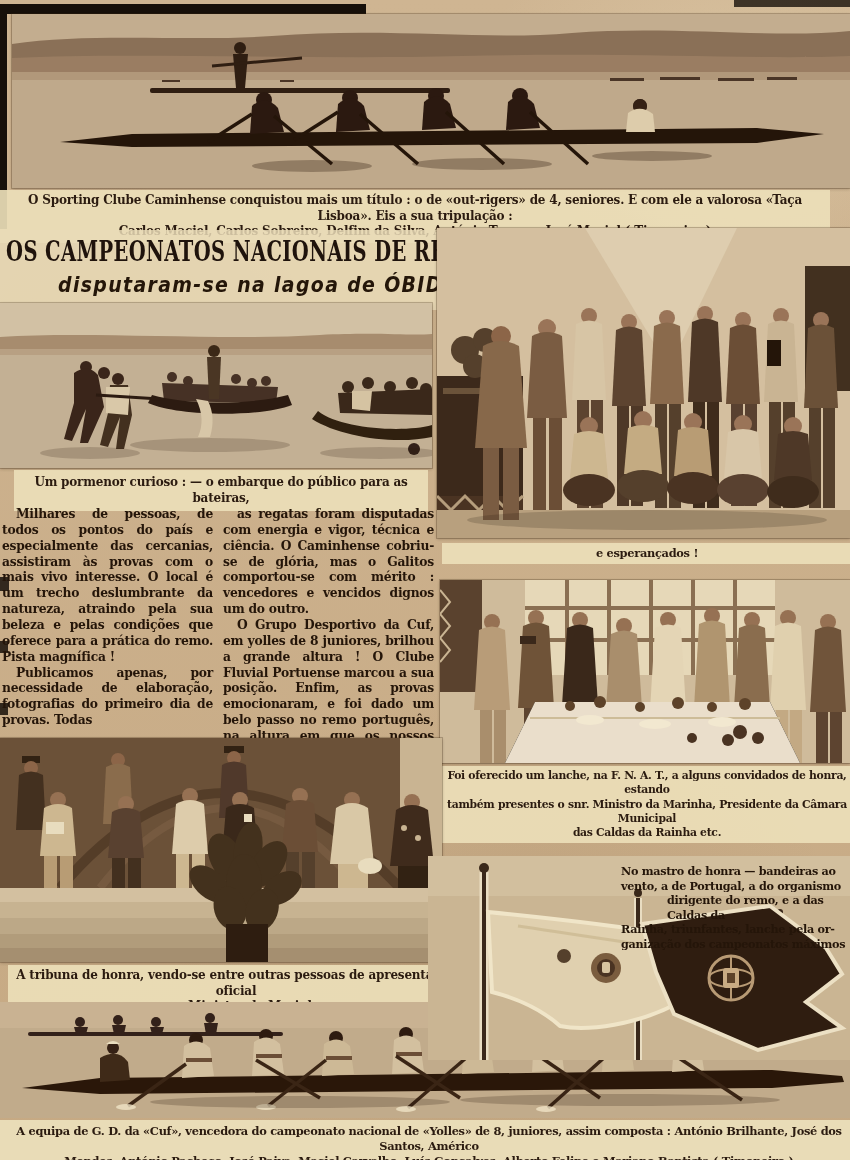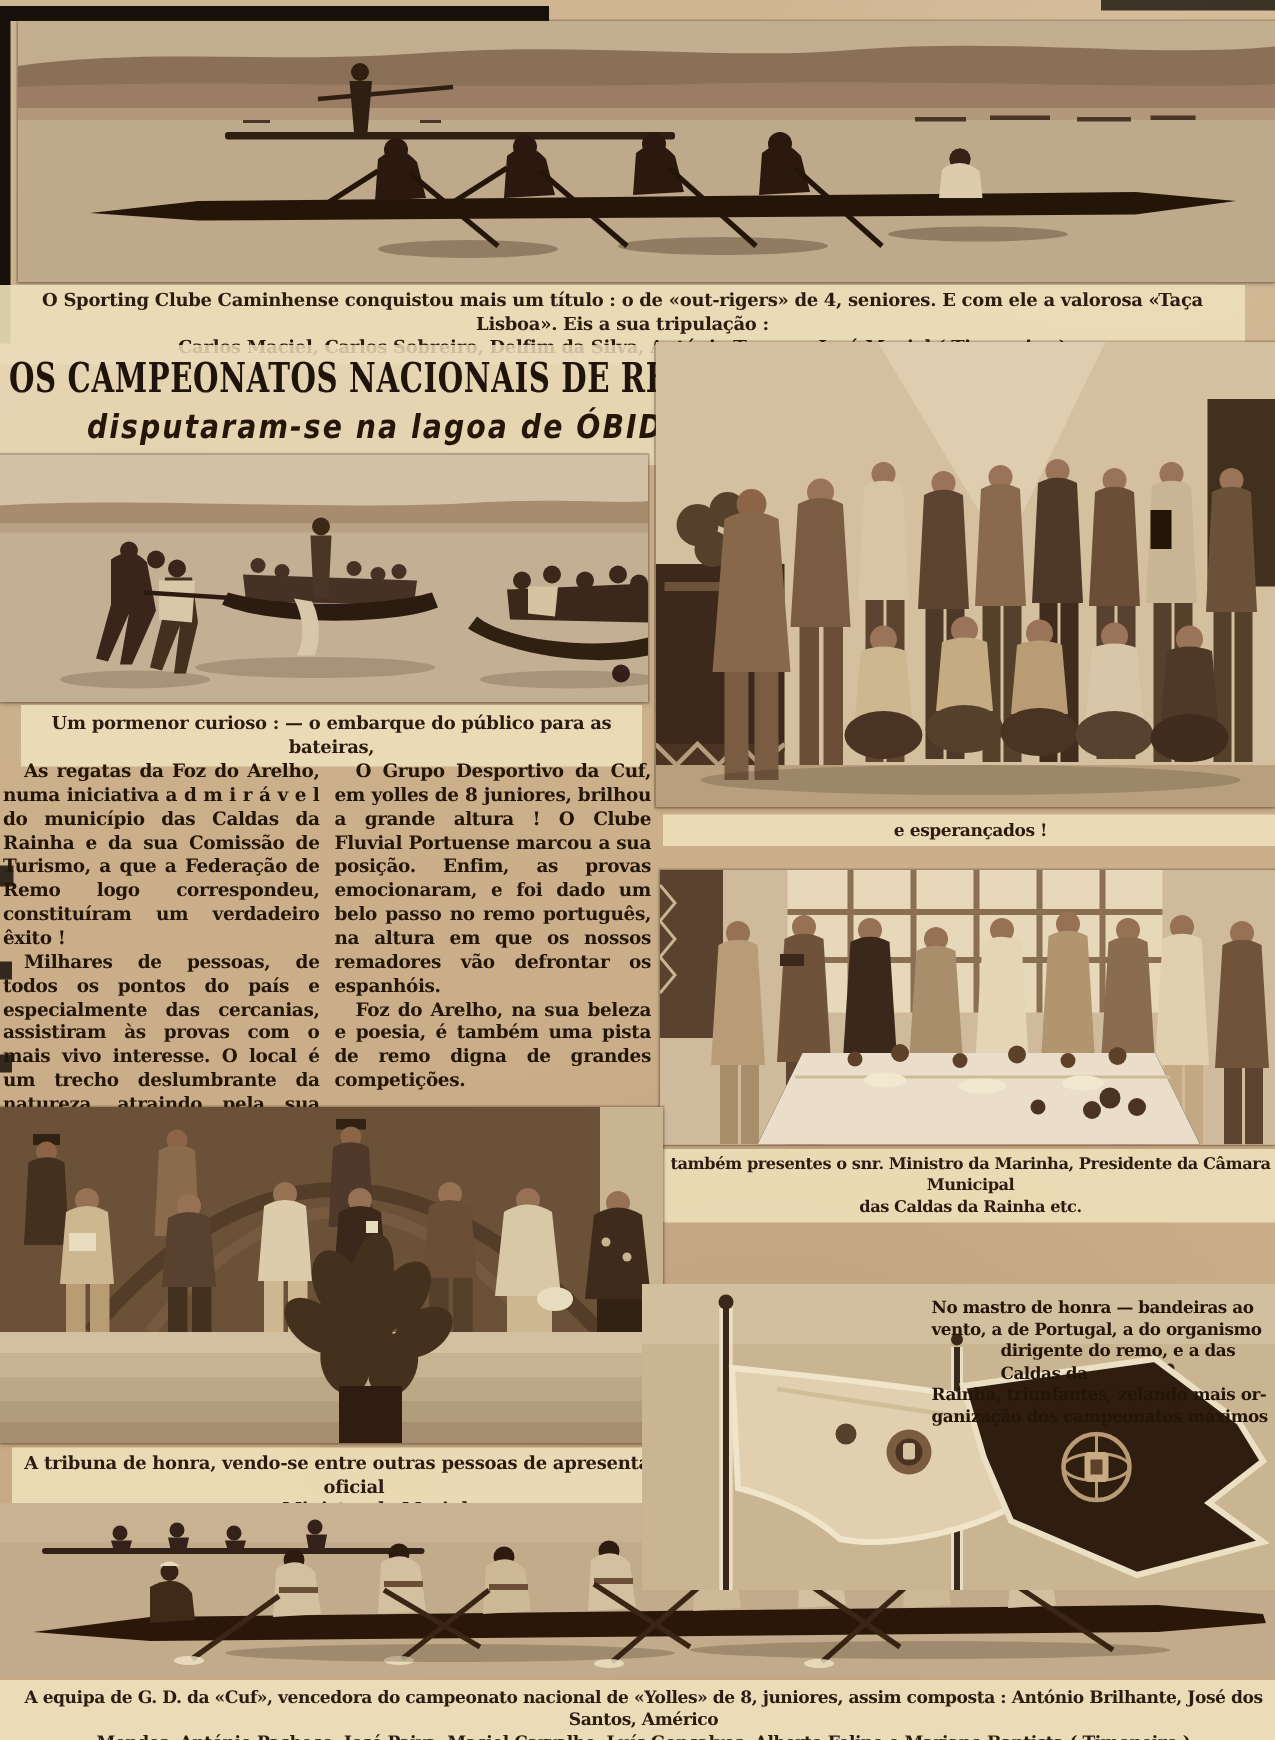--- a/index.html
+++ b/index.html
@@ -179,25 +179,25 @@
       </g>
     </svg>
   </div>
 
   <div class="caption cap-lg" style="left:14px;top:470px;width:410px;padding:5px 2px;">
     <span class="ln">Um pormenor curioso : — o embarque do  público  para  as bateiras,</span>
   </div>
 
   <div class="article">
     <div class="col">
-      <p>As regatas da Foz do Arelho, numa iniciativa a d m i r á v e l do município das Caldas da Rainha e da sua Comissão de Turismo, a que a Federação de Remo logo correspondeu, constituíram um verdadeiro êxito !</p>
       <p>Milhares de pessoas, de todos os pontos do país e especialmente das cercanias, assistiram às provas com o mais vivo interesse. O local é um trecho deslumbrante da natureza, atraindo pela sua beleza e pelas condições que oferece para a prática do remo. Pista magnífica !</p>
       <p>Publicamos apenas, por necessidade de elaboração, fotografias do primeiro dia de provas. Todas</p>
     </div>
     <div class="col">
+      <p>as regatas foram disputadas com energia e vigor, técnica e ciência. O Caminhense cobriu-se de glória, mas o Galitos comportou-se com mérito :  vencedores e vencidos dignos um do outro.</p>
       <p>O Grupo Desportivo da Cuf, em yolles de 8 juniores, brilhou a grande altura ! O Clube Fluvial Portuense marcou a sua posição. Enfim, as provas emocionaram, e foi dado um belo passo no remo português, na altura em que os nossos remadores vão defrontar os espanhóis.</p>
       <p>Foz do Arelho, na sua beleza e poesia, é também uma pista de remo digna de grandes competições.</p>
     </div>
   </div>
 
   <div class="photo" style="left:437px;top:228px;width:413px;height:310px;">
     <svg width="413" height="310" viewBox="0 0 413 310">
       <rect width="413" height="310" fill="#d4bf9f"></rect>
       <polygon points="148,0 300,0 232,140" fill="#e0d1b3" opacity=".8"></polygon>
       <rect x="368" y="38" width="45" height="125" fill="#42301f"></rect>
@@ -403,20 +403,21 @@
             <circle cx="300" cy="152" r="7"></circle>
             <circle cx="318" cy="158" r="6"></circle>
             <circle cx="288" cy="160" r="6"></circle>
             <circle cx="252" cy="158" r="5"></circle>
           </g>
       </g>
     </svg>
   </div>
 
   <div class="caption cap-sm" style="left:442px;top:766px;width:406px;padding:3px 2px;">
+    <span class="ln">Foi oferecido um lanche, na F. N. A. T., a alguns convidados de honra, estando</span>
     <span class="ln">também presentes o snr. Ministro da Marinha, Presidente da Câmara Municipal</span>
     <span class="ln">das Caldas da Rainha etc.</span>
   </div>
 
   <div class="photo" style="left:0;top:738px;width:442px;height:224px;">
     <svg width="442" height="224" viewBox="0 0 442 224">
       <rect width="442" height="224" fill="#c3ae8d"></rect>
       <rect width="442" height="150" fill="#6b5138"></rect>
       <path d="M60,150 Q220,-40 400,150" fill="none" stroke="#4a3522" stroke-width="10" opacity=".7"></path>
       <path d="M100,150 Q225,-10 360,150" fill="none" stroke="#7d6146" stroke-width="8" opacity=".6"></path>
@@ -640,21 +641,21 @@
         <line x1="303" y1="100" x2="303" y2="144" stroke="#b89a74" stroke-width="2"></line>
         <rect x="295" y="112" width="16" height="20" rx="3" fill="#c9ab83"></rect>
         <rect x="299" y="117" width="8" height="10" fill="#5d4229"></rect>
       </g>
     </svg>
 
     <div class="flag-overlay">
       <span class="ln" style="display:block;">No mastro de honra — bandeiras ao</span>
       <span class="ln" style="display:block;">vento, a de Portugal, a do organismo</span>
       <span class="ln" style="display:block;margin-left:46px;">dirigente do remo, e a das Caldas da</span>
-      <span class="ln" style="display:block;">Rainha, triunfantes, zelando mais or-</span>
+      <span class="ln" style="display:block;">Rainha, triunfantes, lanche pela or-</span>
       <span class="ln" style="display:block;">ganização  dos  campeonatos  máximos</span>
     </div>
   </div>
 
   <div class="caption cap-md" style="left:0;top:1120px;width:850px;padding:4px 4px;background:rgba(235,222,185,.95);">
     <span class="ln">A equipa de G. D. da «Cuf», vencedora do campeonato nacional de «Yolles» de 8, juniores, assim composta :  António Brilhante, José dos Santos, Américo</span>
     <span class="ln">Mendes, António Pacheco, José Paiva, Maciel  Carvalho,  Luís Gonçalves,  Alberto Felipe e Mariano Baptista ( Timoneiro )</span>
   </div>
 
 </div>

